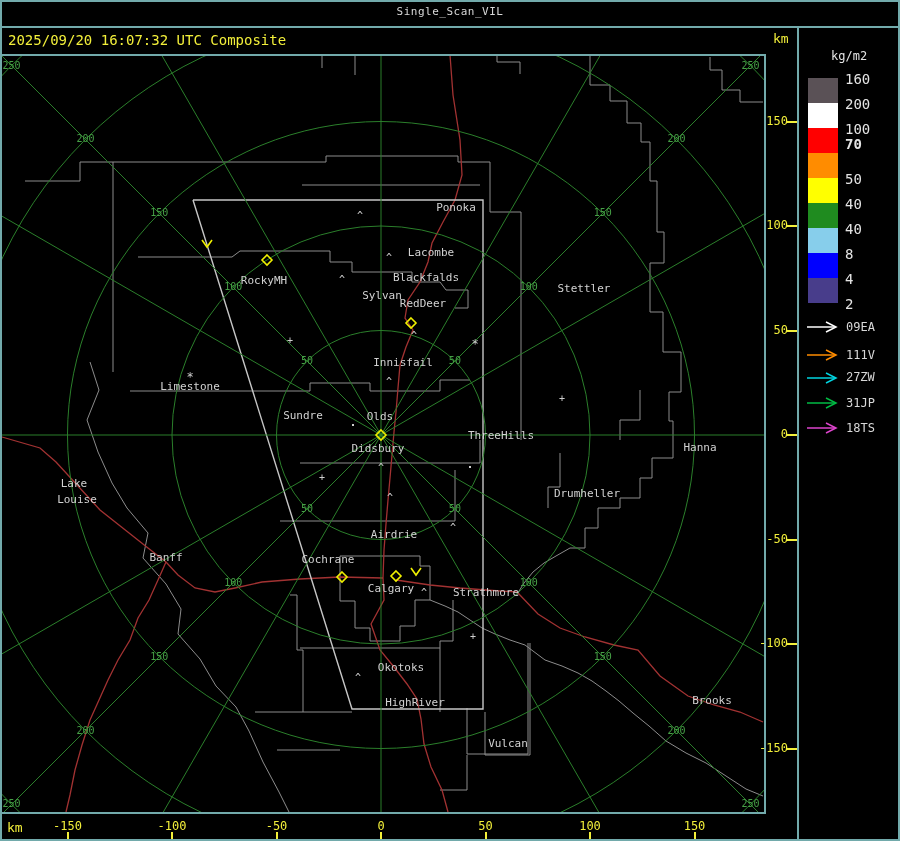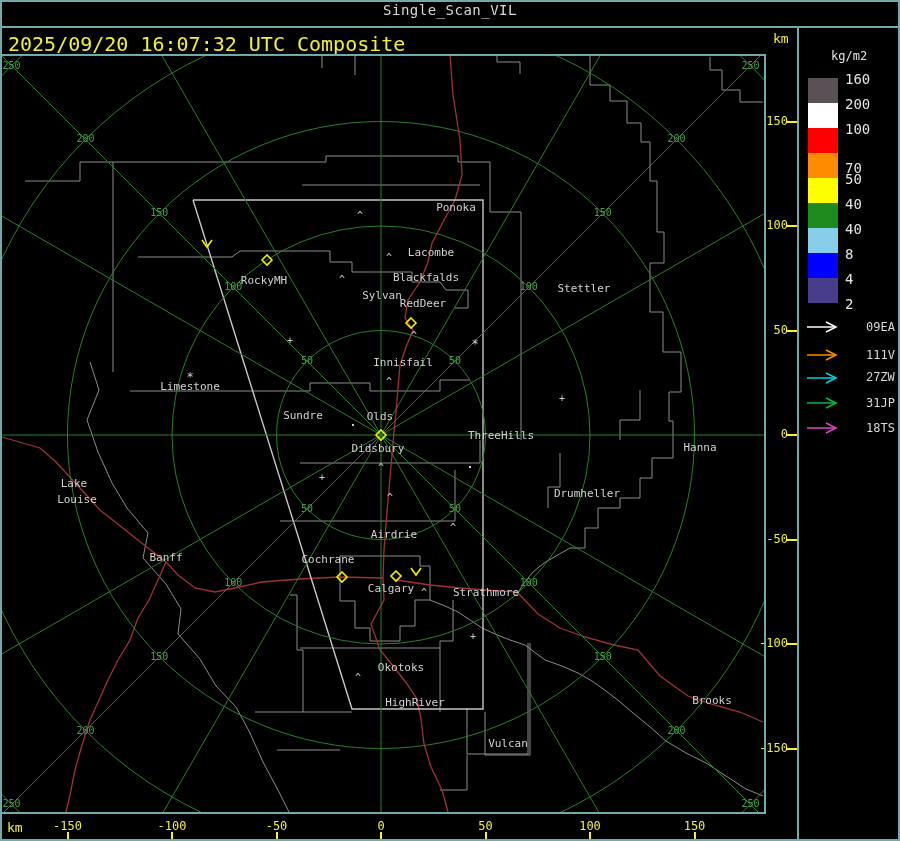--- a/index.html
+++ b/index.html
@@ -1,40 +1,40 @@
 <!DOCTYPE html>
 <html><head>
 <meta charset="utf-8">
 <style>
   html,body { margin:0; padding:0; background:#000; }
   .window {
     position:relative; width:900px; height:841px; background:#000;
     font-family:"DejaVu Sans Mono","Liberation Mono",monospace; overflow:hidden;
   }
   .titlebar { position:absolute; top:0; left:0; width:900px; height:26px; text-align:center; }
-  .titlebar span { display:inline-block; font-size:14px; color:#d8d8d8; letter-spacing:0.5px; }
+  .titlebar span { display:inline-block; font-size:11px; color:#d8d8d8; letter-spacing:0.5px; }
   .hline { position:absolute; background:#72aaab; }
   .vline { position:absolute; background:#72aaab; }
-  .ts { position:absolute; top:32px; left:8px; font-size:20px; color:#f2ef3a; white-space:pre; }
+  .ts { position:absolute; top:32px; left:8px; font-size:14px; color:#f2ef3a; white-space:pre; }
   .km-top { position:absolute; top:31px; left:773px; font-size:13px; color:#f2ef3a; }
   #map { position:absolute; top:54px; left:0; }
   #map text { font-family:"DejaVu Sans Mono","Liberation Mono",monospace; }
   #map .city { font-size:11px; fill:#d2d2d2; }
   #map .rlab { font-size:10px; fill:#46a046; }
   #map .pm   { font-size:10px; fill:#cfcfcf; }
   #map .pmb  { font-size:12px; fill:#cfcfcf; }
   .ax-label { position:absolute; font-size:12px; color:#f2ef3a; }
   .ax-tick  { position:absolute; background:#f2ef3a; }
   .km-bottom { position:absolute; top:820px; left:7px; font-size:13px; color:#f2ef3a; }
   .legend-title { position:absolute; top:49px; left:831px; font-size:12px; color:#e4e4e4; }
   .swatch { position:absolute; left:808px; width:30px; }
   .sw-label { position:absolute; left:845px; font-size:14px; color:#e4e4e4; }
   .radar-row { position:absolute; left:805px; width:92px; height:14px; }
   .radar-row svg { position:absolute; left:0; top:0; }
-  .radar-row .rid { position:absolute; left:41px; top:0; font-size:12px; color:#d8d8d8;margin-left:20px; }
+  .radar-row .rid { position:absolute; left:41px; top:0; font-size:12px; color:#d8d8d8; }
   .win-border { position:absolute; left:0; top:0; width:900px; height:841px;
     border:2px solid #72aaab; box-sizing:border-box; pointer-events:none; z-index:20; }
 </style>
 </head>
 <body>
 
 <div class="window">
 
   <div class="titlebar">
     <span>Single_Scan_VIL</span>
@@ -235,21 +235,21 @@
     <div class="swatch" style="top: 128px; height: 25px; background: rgb(255, 0, 0);"></div>
     <div class="swatch" style="top: 153px; height: 25px; background: rgb(255, 140, 0);"></div>
     <div class="swatch" style="top: 178px; height: 25px; background: rgb(255, 255, 0);"></div>
     <div class="swatch" style="top: 203px; height: 25px; background: rgb(31, 139, 31);"></div>
     <div class="swatch" style="top: 228px; height: 25px; background: rgb(135, 206, 235);"></div>
     <div class="swatch" style="top: 253px; height: 25px; background: rgb(0, 0, 255);"></div>
     <div class="swatch" style="top: 278px; height: 25px; background: rgb(72, 61, 139);"></div>
     <div class="sw-label" style="top: 71px;">160</div>
     <div class="sw-label" style="top: 96px;">200</div>
     <div class="sw-label" style="top: 121px;">100</div>
-    <div class="sw-label" style="top: 160px;">70</div>
+    <div class="sw-label" style="top: 136px; font-weight: bold;">70</div>
     <div class="sw-label" style="top: 171px;">50</div>
     <div class="sw-label" style="top: 196px;">40</div>
     <div class="sw-label" style="top: 221px;">40</div>
     <div class="sw-label" style="top: 246px;">8</div>
     <div class="sw-label" style="top: 271px;">4</div>
     <div class="sw-label" style="top: 296px;">2</div>
     <div class="radar-row" style="top: 320px;">
       <svg width="38" height="14">
         <line x1="2" y1="7" x2="30" y2="7" stroke="#ffffff" stroke-width="1.5"></line>
         <path d="M 21 2 L 31 7 L 21 12" fill="none" stroke="#ffffff" stroke-width="1.5"></path>

